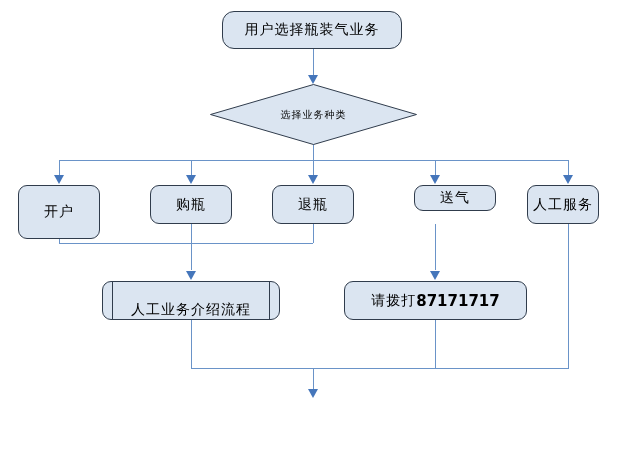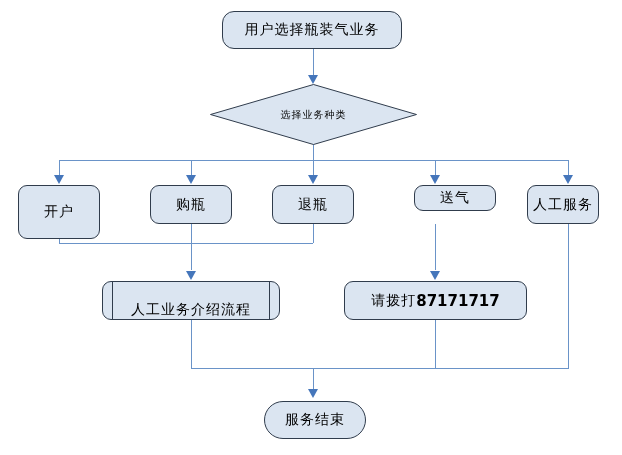--- a/index.html
+++ b/index.html
@@ -117,17 +117,14 @@
 
   <div class="node rounded predef" style="left:102px;top:281px;width:178px;height:39px;align-items:flex-end;">
     <span>人工业务介绍流程</span>
   </div>
 
   <div class="node rounded" style="left:344px;top:281px;width:183px;height:39px;">
     <span>请拨打</span>
       <span class="phone">87171717</span>
   </div>
 
-  <div class="node terminator-end" style="left:264px;top:401px;width:102px;height:38px;">
-    <span>服务结束</span>
-  </div>
 
 </div>
 
 </body></html>

